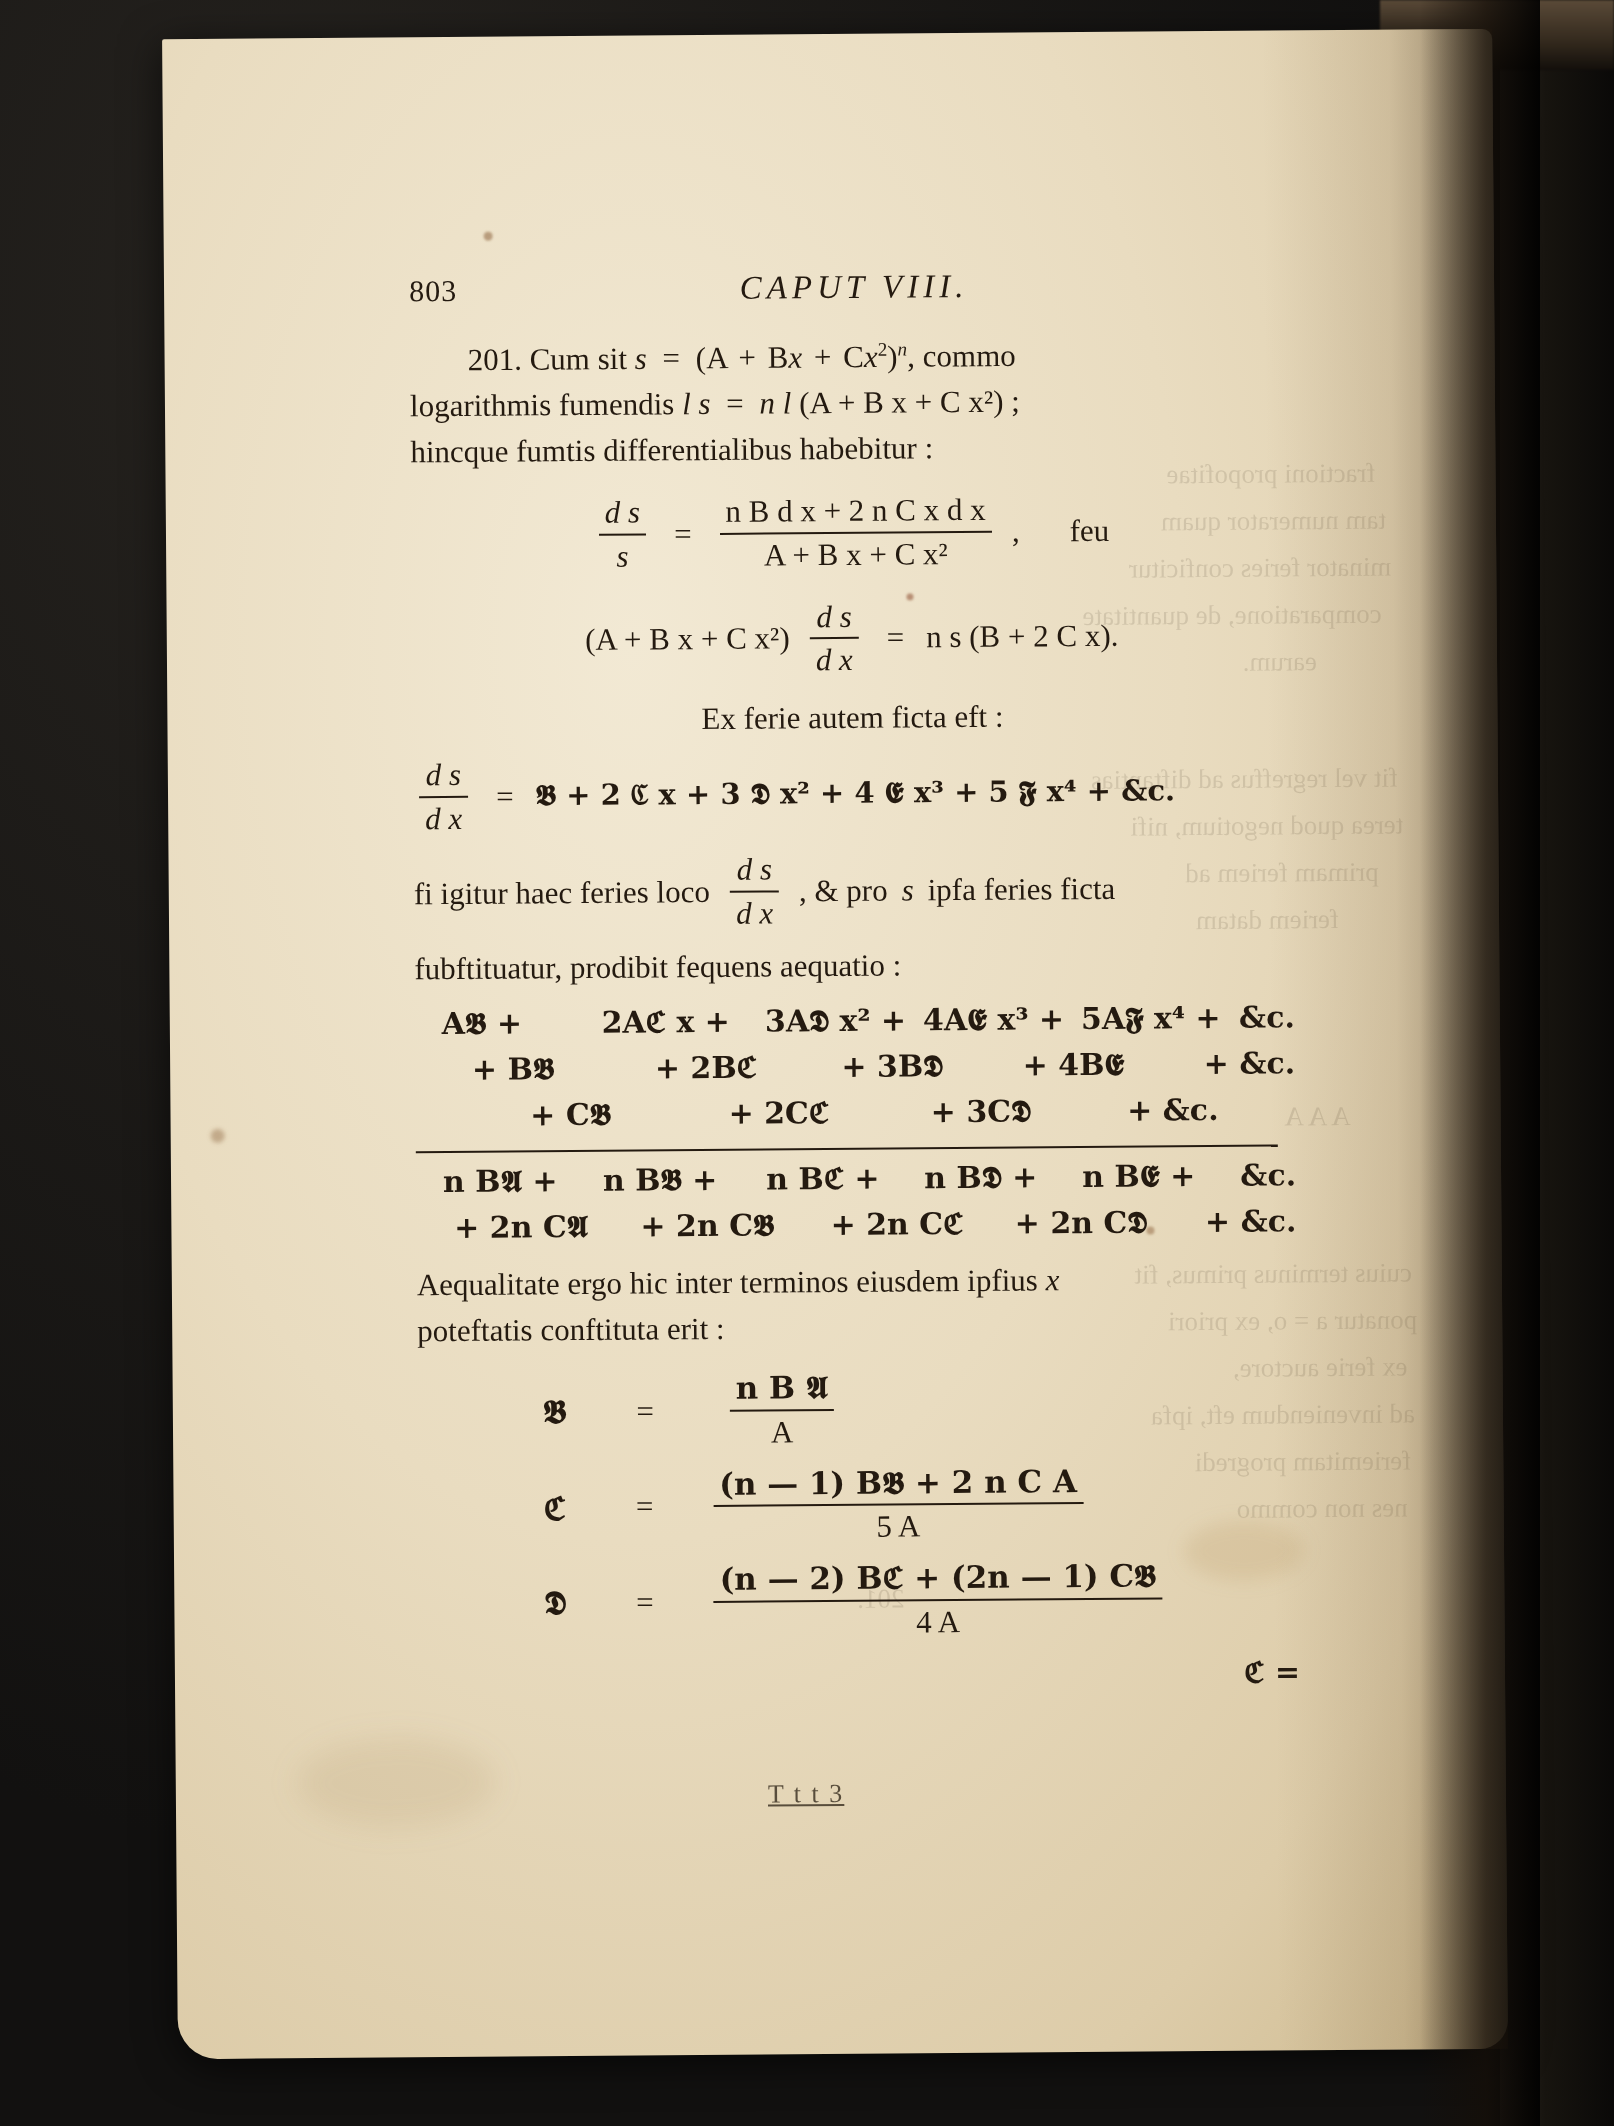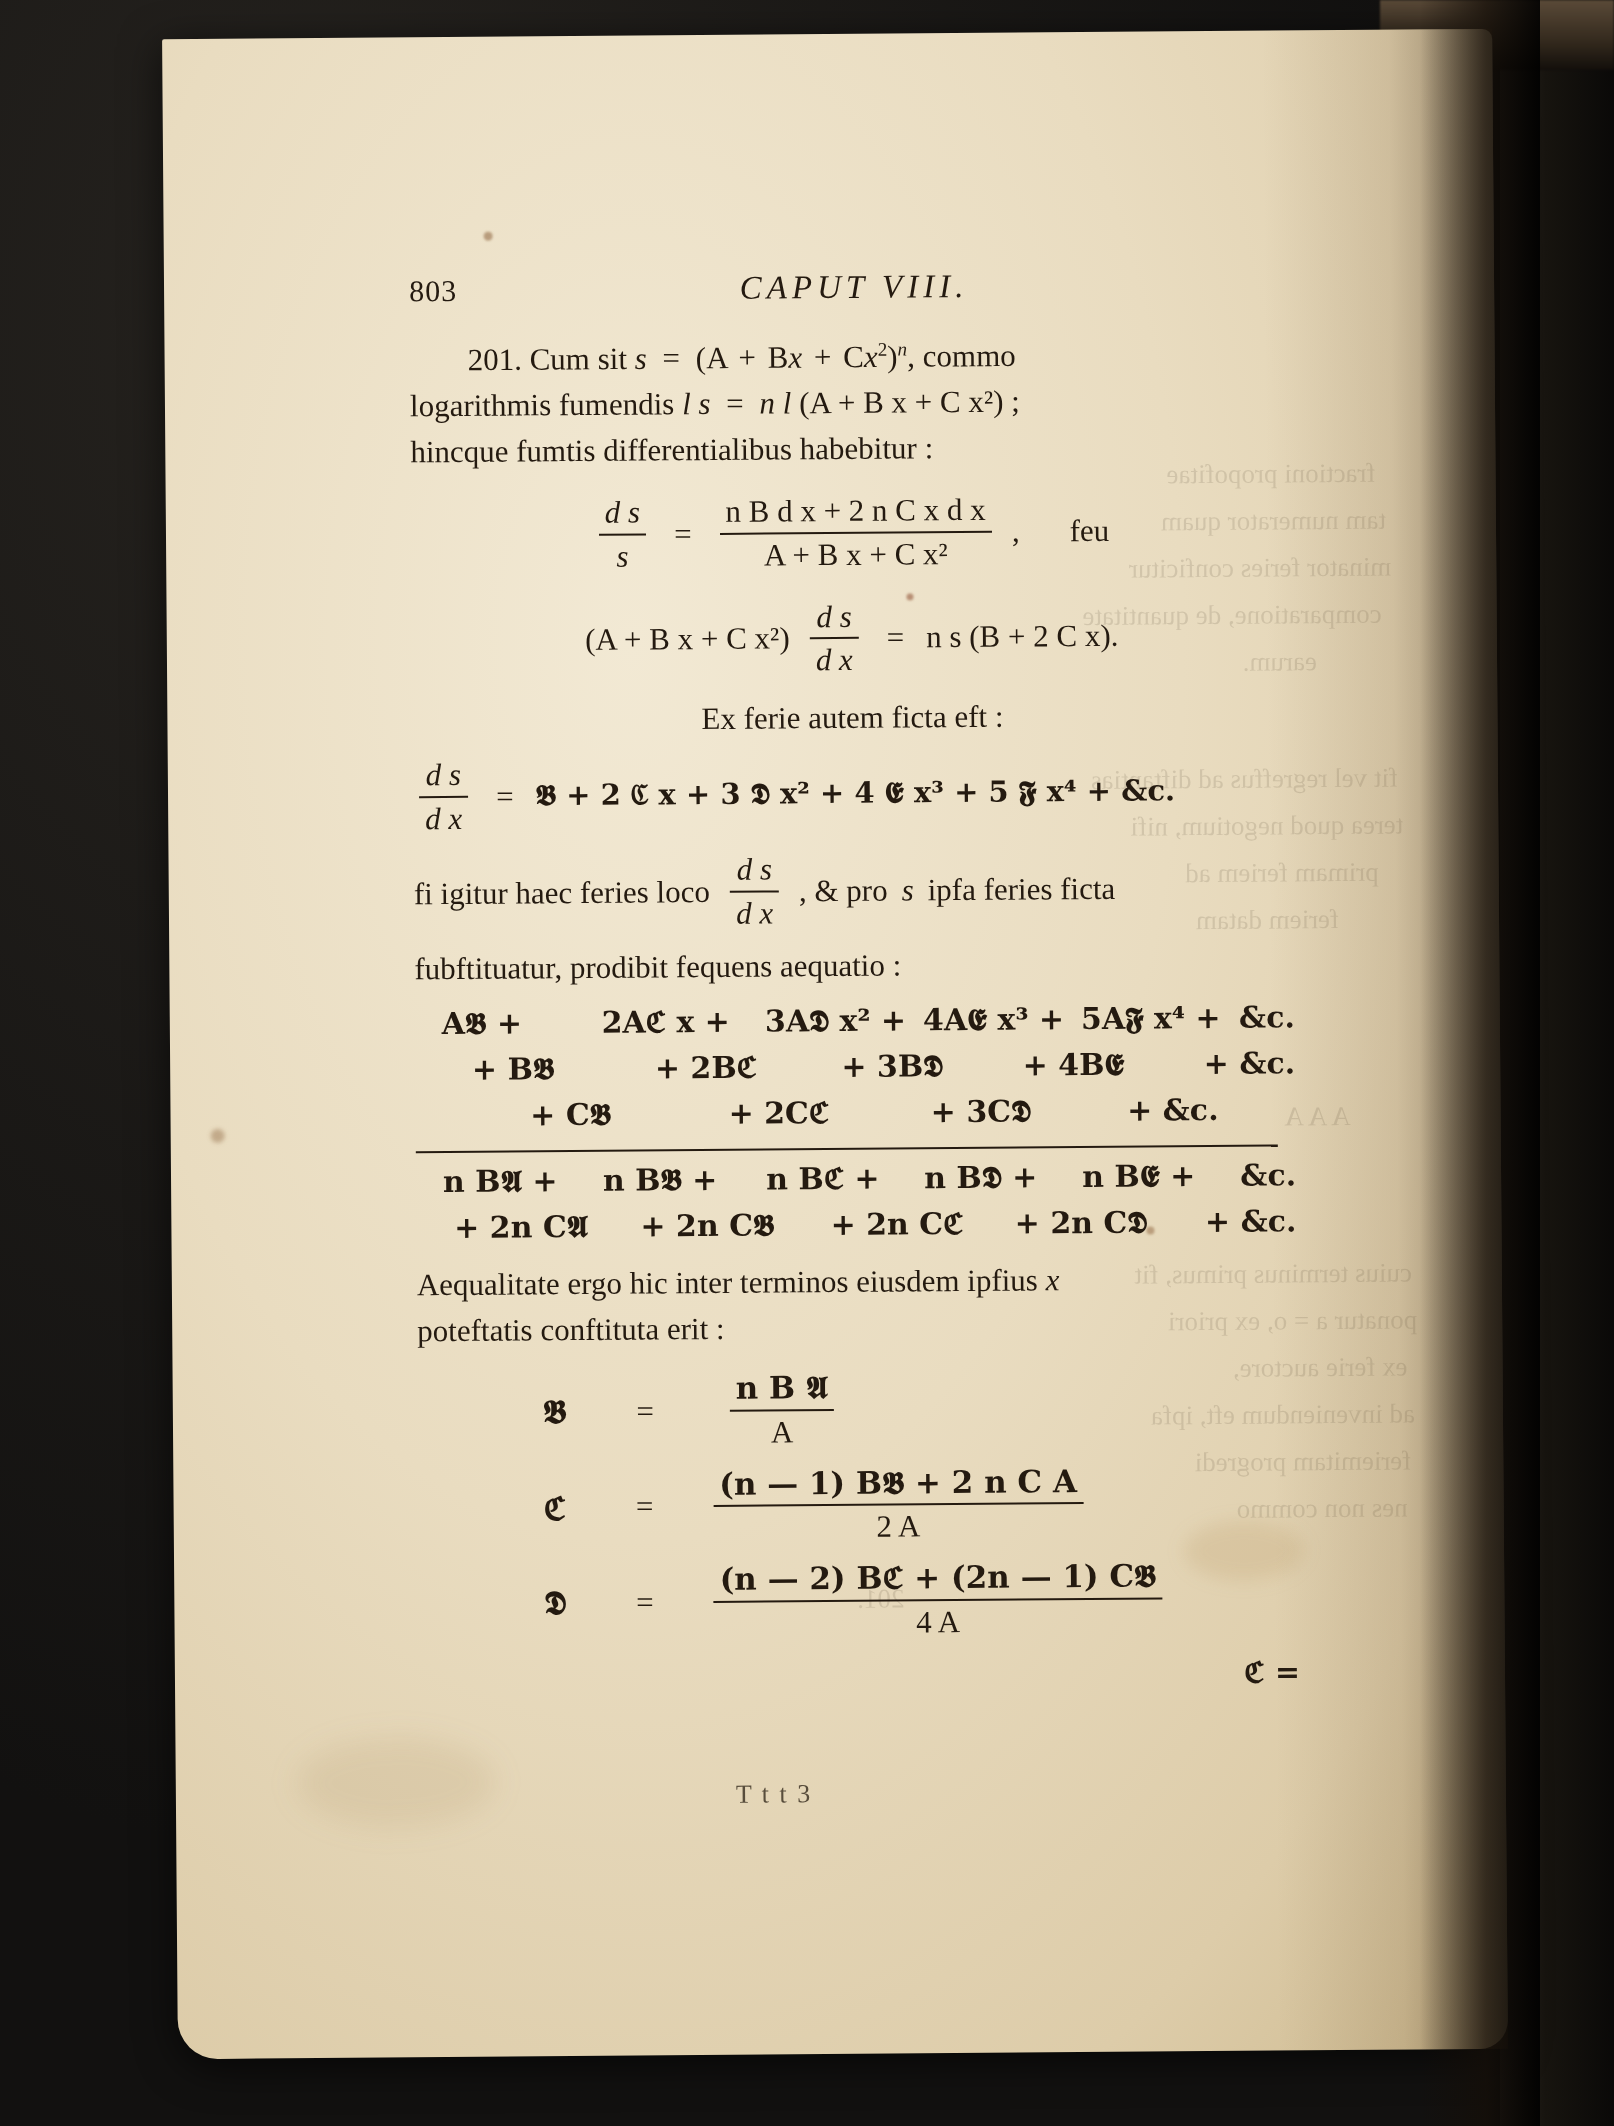--- a/index.html
+++ b/index.html
@@ -194,26 +194,27 @@
     margin: 12px 0 10px 0;
     width: 862px;
   }
   .catchword {
     position: absolute;
     right: 0;
     font-size: 30px;
   }
   #signature {
     position: absolute;
-    left: 560px;
+    left: 592px;
     top: 1745px;
     font-size: 26px;
     color: #2a2013;
     letter-spacing: 2px;
     opacity: 0.75;
+    text-decoration: underline;
   }
 </style>
 </head>
 <body>
 
 <div id="page">
   <div id="backdrop"></div>
   <div id="facing-page"></div>
   <div id="spine-top"></div>
 
@@ -396,21 +397,21 @@
           <span class="den">A</span>
         </span>
       </div>
 
       <div class="eq" style="margin-top:16px; justify-content:flex-start; padding-left:125px;">
         <span class="frak" style="font-size:33px">ℭ</span>
         <span class="eqsign" style="padding-left:56px; padding-right:40px;">=</span>
         <span class="frac">
           <span class="num frak">(n — 1) B𝕭 +   2 n C A</span>
           <span class="bar"></span>
-          <span class="den">2 A</span>
+          <span class="den">5 A</span>
         </span>
       </div>
 
       <div class="eq" style="margin-top:16px; justify-content:flex-start; padding-left:125px;">
         <span class="frak" style="font-size:33px">𝕯</span>
         <span class="eqsign" style="padding-left:56px; padding-right:40px;">=</span>
         <span class="frac">
           <span class="num frak">(n — 2) Bℭ + (2n — 1) C𝕭</span>
           <span class="bar"></span>
           <span class="den">4 A</span>

